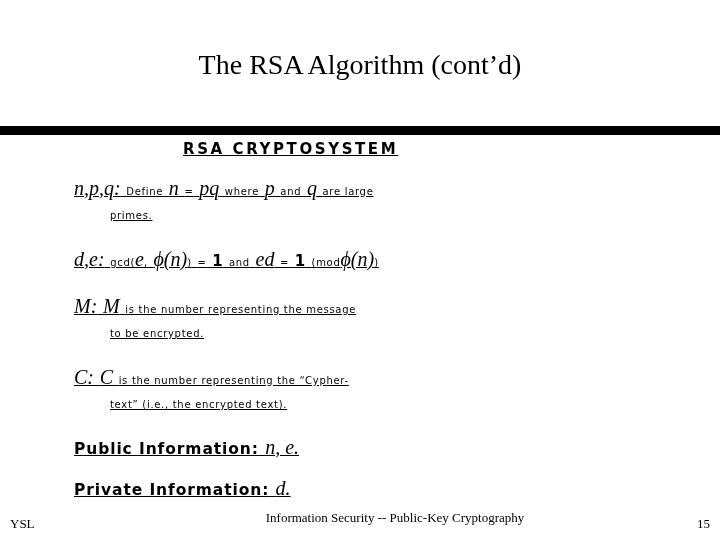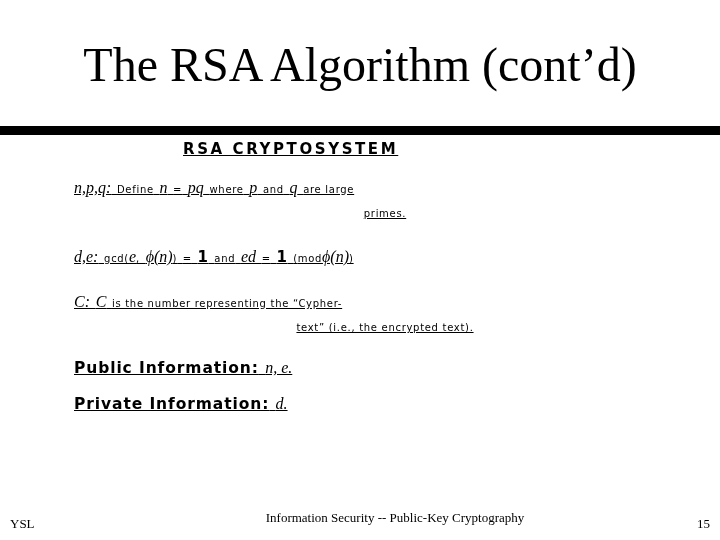--- a/index.html
+++ b/index.html
@@ -16,21 +16,21 @@
   }
 
   
   .slide-title {
     position: absolute;
     top: 42px;
     left: 0;
     width: 720px;
     text-align: center;
     font-family: "Liberation Serif", serif;
-    font-size: 48px;
+    font-size: 28px;
     line-height: 46px;
     color: #000000;
     letter-spacing: 0px;
     white-space: nowrap;
   }
 
   
   .divider-bar {
     position: absolute;
     top: 126px;
@@ -65,27 +65,26 @@
     font-size: 15.5px;
     line-height: 24px;
     letter-spacing: 0.7px;
     margin-bottom: 19px;
     padding-left: 4px;
     text-indent: 0;
   }
   .entry .cont {
     display: block;
     padding-left: 36px;
-    text-align: center;
   }
 
   .mv {
     font-family: "Liberation Serif", serif;
     font-style: italic;
-    font-size: 16px;
+    font-size: 20px;
     letter-spacing: 0px;
   }
   .mn {
     font-family: "DejaVu Sans", sans-serif;
     font-weight: bold;
     font-size: 15px;
   }
   .mop {
     font-family: "DejaVu Sans", sans-serif;
     font-size: 10px;
@@ -163,20 +162,26 @@
     <span class="mv">ϕ(n)</span><span class="mop">)</span>
     <span class="mop">=</span>
     <span class="mn">1</span>
     <span class="mop">and</span>
     <span class="mv">ed</span>
     <span class="mop">=</span>
     <span class="mn">1</span>
     <span class="mop">(</span><span class="mop">mod</span><span class="mv">ϕ(n)</span><span class="mop">)</span>
   </div>
 
+  <div class="entry">
+    <span class="mv">M:</span>
+    <span class="mv">M</span>
+    <span class="mop">is the number representing the message</span>
+    <span class="cont mop">to be encrypted.</span>
+  </div>
 
   <div class="entry">
     <span class="mv">C:</span>
     <span class="mv">C</span>
     <span class="mop">is the number representing the “Cypher-</span>
     <span class="cont mop">text” (i.e., the encrypted text).</span>
   </div>
 
   <div class="info-line info-public">
     <span>Public Information:</span>

